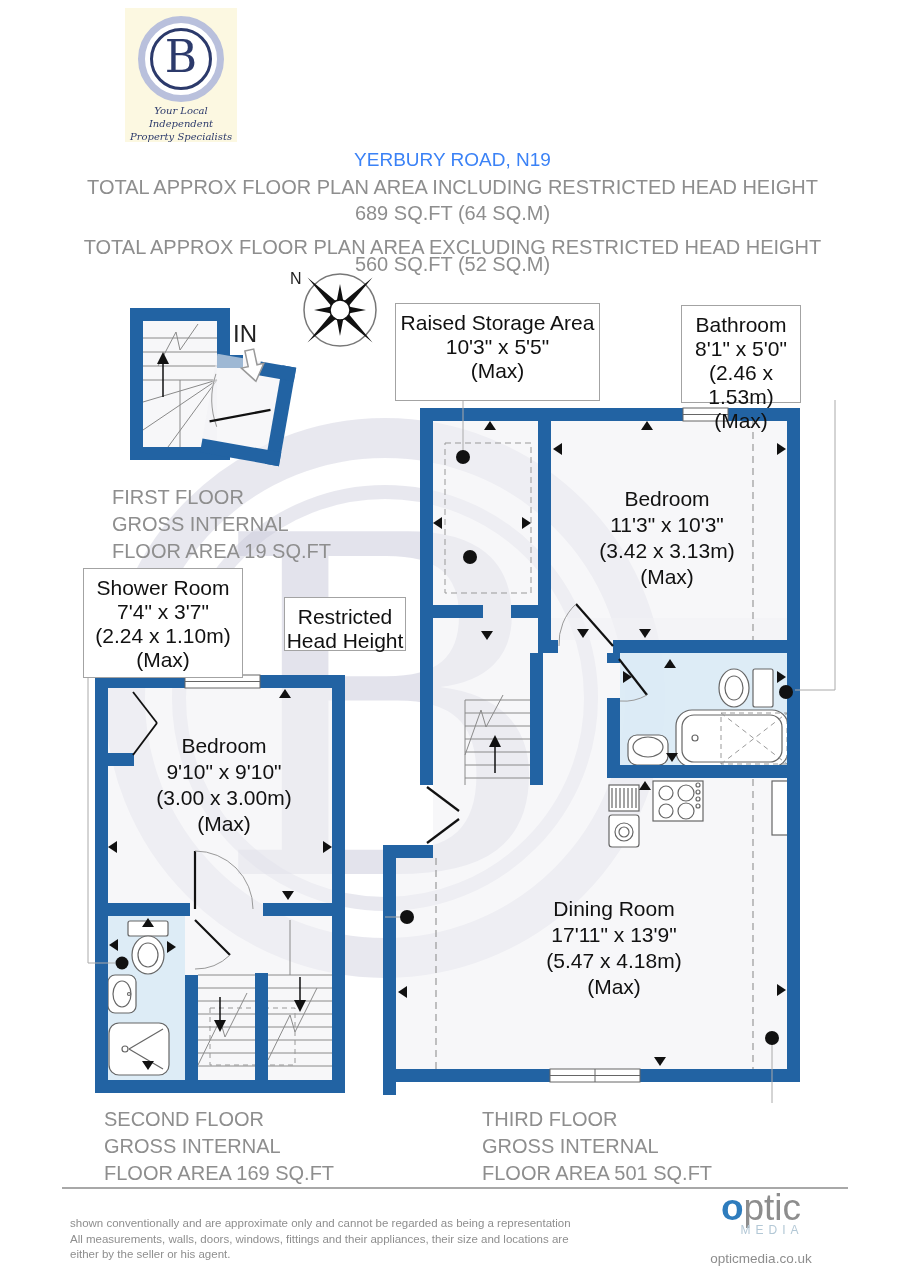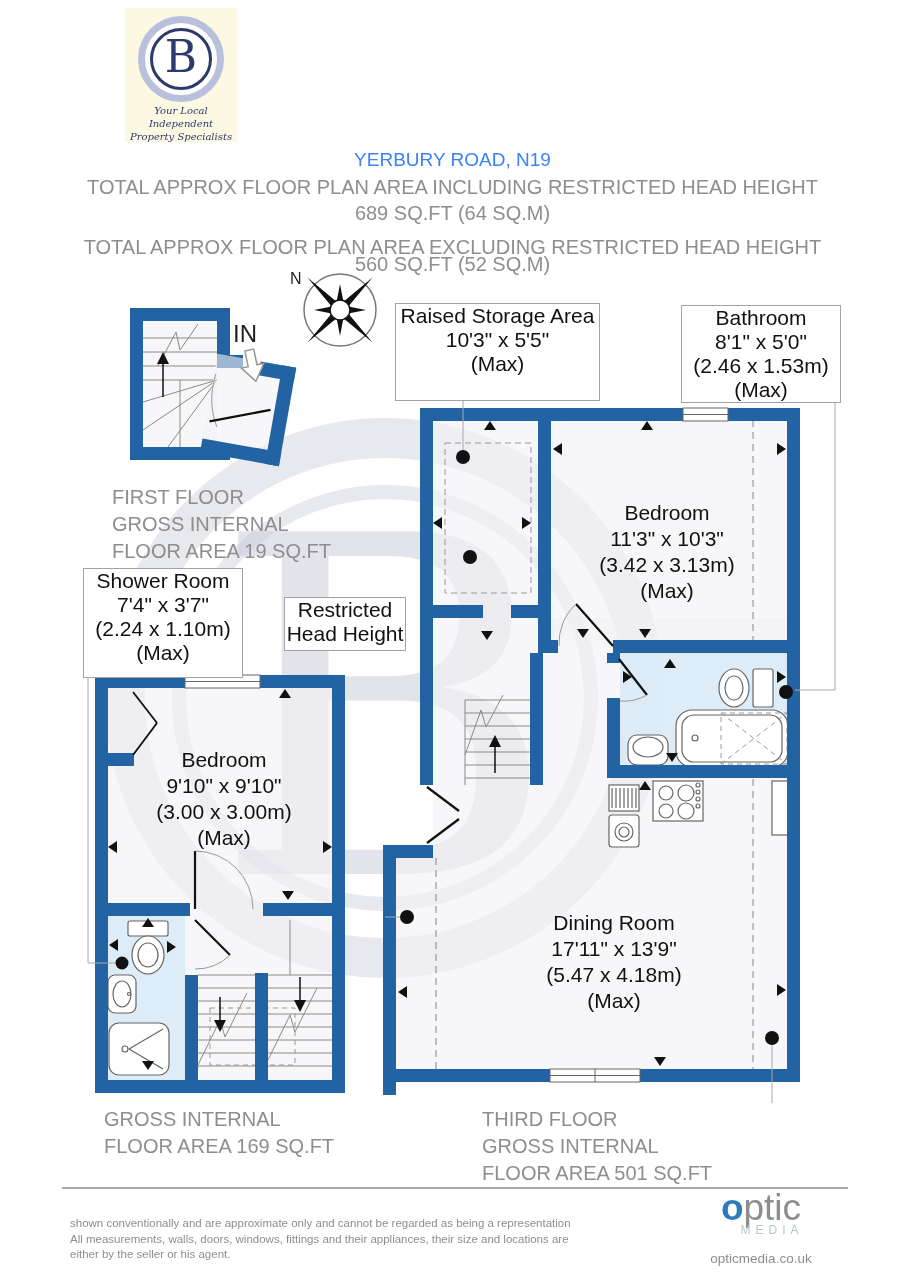--- a/index.html
+++ b/index.html
@@ -20,22 +20,22 @@
   .logo-rings-inner{width:62px;height:62px;border:3px solid #2c3a6b;border-radius:50%;box-sizing:border-box;
               display:flex;align-items:center;justify-content:center;}
   .logo-b{font-family:"DejaVu Serif",serif;font-size:44px;color:#2c3a6b;line-height:1;margin-top:-4px;}
   .logo-tagline{font-family:"DejaVu Serif",serif;font-style:italic;font-size:10px;color:#2c3a6b;line-height:13px;}
   
   .hdr{left:0;width:905px;text-align:center;}
   .hdr-title{font-size:19px;color:#3b82f6;}
   .hdr-gray{font-size:20px;color:#8e8e8e;}
   
   .room-box{background:#fff;border:1px solid #a3a3a3;text-align:center;font-size:21px;line-height:24px;
-            color:#111;box-sizing:border-box;padding-top:0;z-index:5;}
-  .room-label{text-align:center;font-size:21px;line-height:26px;color:#111;z-index:5;margin-top:14px;}
+            color:#111;box-sizing:border-box;padding-top:7px;z-index:5;}
+  .room-label{text-align:center;font-size:21px;line-height:26px;color:#111;z-index:5;}
   .caption{font-size:20px;color:#8e8e8e;line-height:27px;z-index:5;}
   .in-label{font-size:24px;color:#222;z-index:5;}
   svg.plan{position:absolute;overflow:visible;z-index:2;}
   
   .divider{left:62px;top:1187px;width:786px;height:2px;background:#a8a8a8;}
   .disclaimer{left:70px;top:1216px;width:580px;font-size:11.5px;color:#8e8e8e;line-height:15.5px;}
   .optic{left:688px;top:1190px;width:146px;text-align:center;}
   .optic-word{font-size:37px;line-height:36px;color:#8d8d8d;letter-spacing:0px;}
   .optic-o{color:#2e7cbd;font-weight:bold;}
   .optic-sub{font-size:12px;color:#b3c8d6;letter-spacing:5px;margin-top:-3px;padding-left:22px;}
@@ -119,21 +119,21 @@
     <div>FIRST FLOOR</div>
     <div>GROSS INTERNAL</div>
     <div>FLOOR AREA 19 SQ.FT</div>
   </div>
 
   <div class="abs room-box" style="left:395px;top:303px;width:205px;height:98px">
     <div>Raised Storage Area</div>
     <div>10'3" x 5'5"</div>
     <div>(Max)</div>
   </div>
-  <div class="abs room-box" style="left:681px;top:305px;width:160px;height:98px">
+  <div class="abs room-box" style="left:681px;top:305px;width:120px;height:98px">
     <div>Bathroom</div>
     <div>8'1" x 5'0"</div>
     <div>(2.46 x 1.53m)</div>
     <div>(Max)</div>
   </div>
   <div class="abs room-box" style="left:83px;top:568px;width:160px;height:110px">
     <div>Shower Room</div>
     <div>7'4" x 3'7"</div>
     <div>(2.24 x 1.10m)</div>
     <div>(Max)</div>
@@ -381,20 +381,21 @@
     <div>(Max)</div>
   </div>
   <div class="abs room-label" style="left:502px;top:896px;width:224px">
     <div>Dining Room</div>
     <div>17'11" x 13'9"</div>
     <div>(5.47 x 4.18m)</div>
     <div>(Max)</div>
   </div>
 
   <div class="abs caption" style="left:104px;top:1106px">
+    <div>SECOND FLOOR</div>
     <div>GROSS INTERNAL</div>
     <div>FLOOR AREA 169 SQ.FT</div>
   </div>
   <div class="abs caption" style="left:482px;top:1106px">
     <div>THIRD FLOOR</div>
     <div>GROSS INTERNAL</div>
     <div>FLOOR AREA 501 SQ.FT</div>
   </div>
 
   <div class="abs divider"></div>

